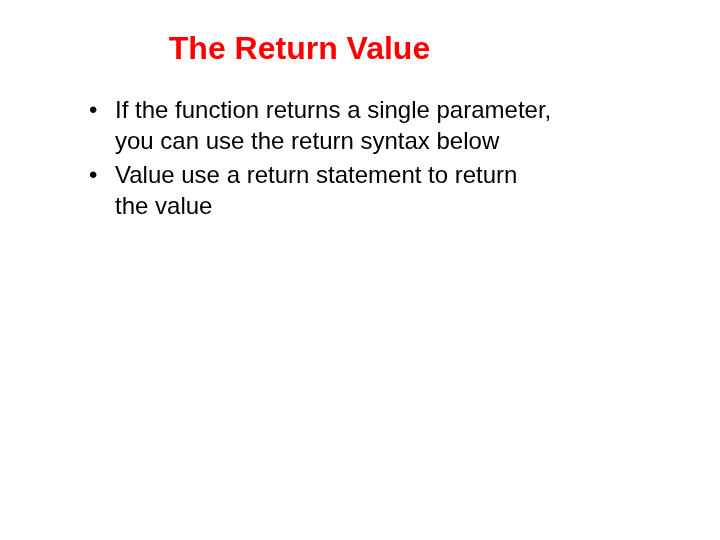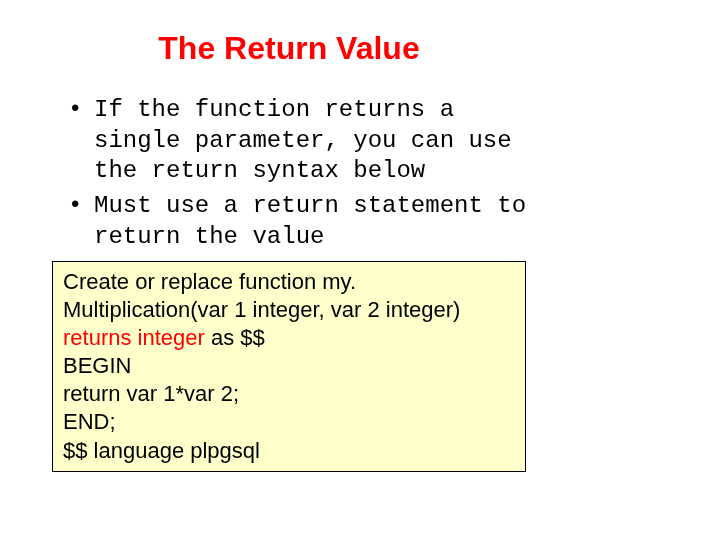--- a/index.html
+++ b/index.html
@@ -8,34 +8,33 @@
     width: 720px;
     height: 540px;
     background: #ffffff;
     font-family: "Comic Sans MS", "Comic Sans", cursive, sans-serif;
     color: #000000;
   }
   .slide {
     box-sizing: border-box;
     width: 584px;
     height: 540px;
-    padding: 20px 30px 20px 24px;
+    padding: 20px 30px 20px 45px;
   }
   .title {
     text-align: center;
     font-size: 32px;
     font-weight: bold;
     color: #ff0000;
     margin: 10px 0 28px 0;
   }
   ul.bullets {
     list-style: none;
     padding: 0;
     margin: 0 0 8px 44px;
-    font-family: Liberation Mono, monospace;
   }
   ul.bullets > li {
     position: relative;
     font-size: 24px;
     line-height: 1.28;
     margin: 0 0 4px 0;
     padding-left: 26px;
     color: #000000;
   }
   ul.bullets > li::before {
@@ -60,27 +59,18 @@
 </style>
 </head>
 <body>
 
 <div class="slide">
 
   <div class="title">The Return Value</div>
 
   <ul class="bullets">
     <li>If the function returns a single parameter, you can use the return syntax below</li>
-    <li>Must use a return statement to return the value</li>
+    <li>Value use a return statement to return the value</li>
   </ul>
 
-  <div class="codebox">
-    <div class="line">
-      <span>Create or replace function my. Multiplication(var 1 integer, var 2 integer) </span><span class="returns">returns integer</span><span> as $$</span>
-    </div>
-    <div class="line">BEGIN</div>
-    <div class="line">return var 1*var 2;</div>
-    <div class="line">END;</div>
-    <div class="line">$$ language plpgsql</div>
-  </div>
 
 
 </div>
 
 </body></html>

